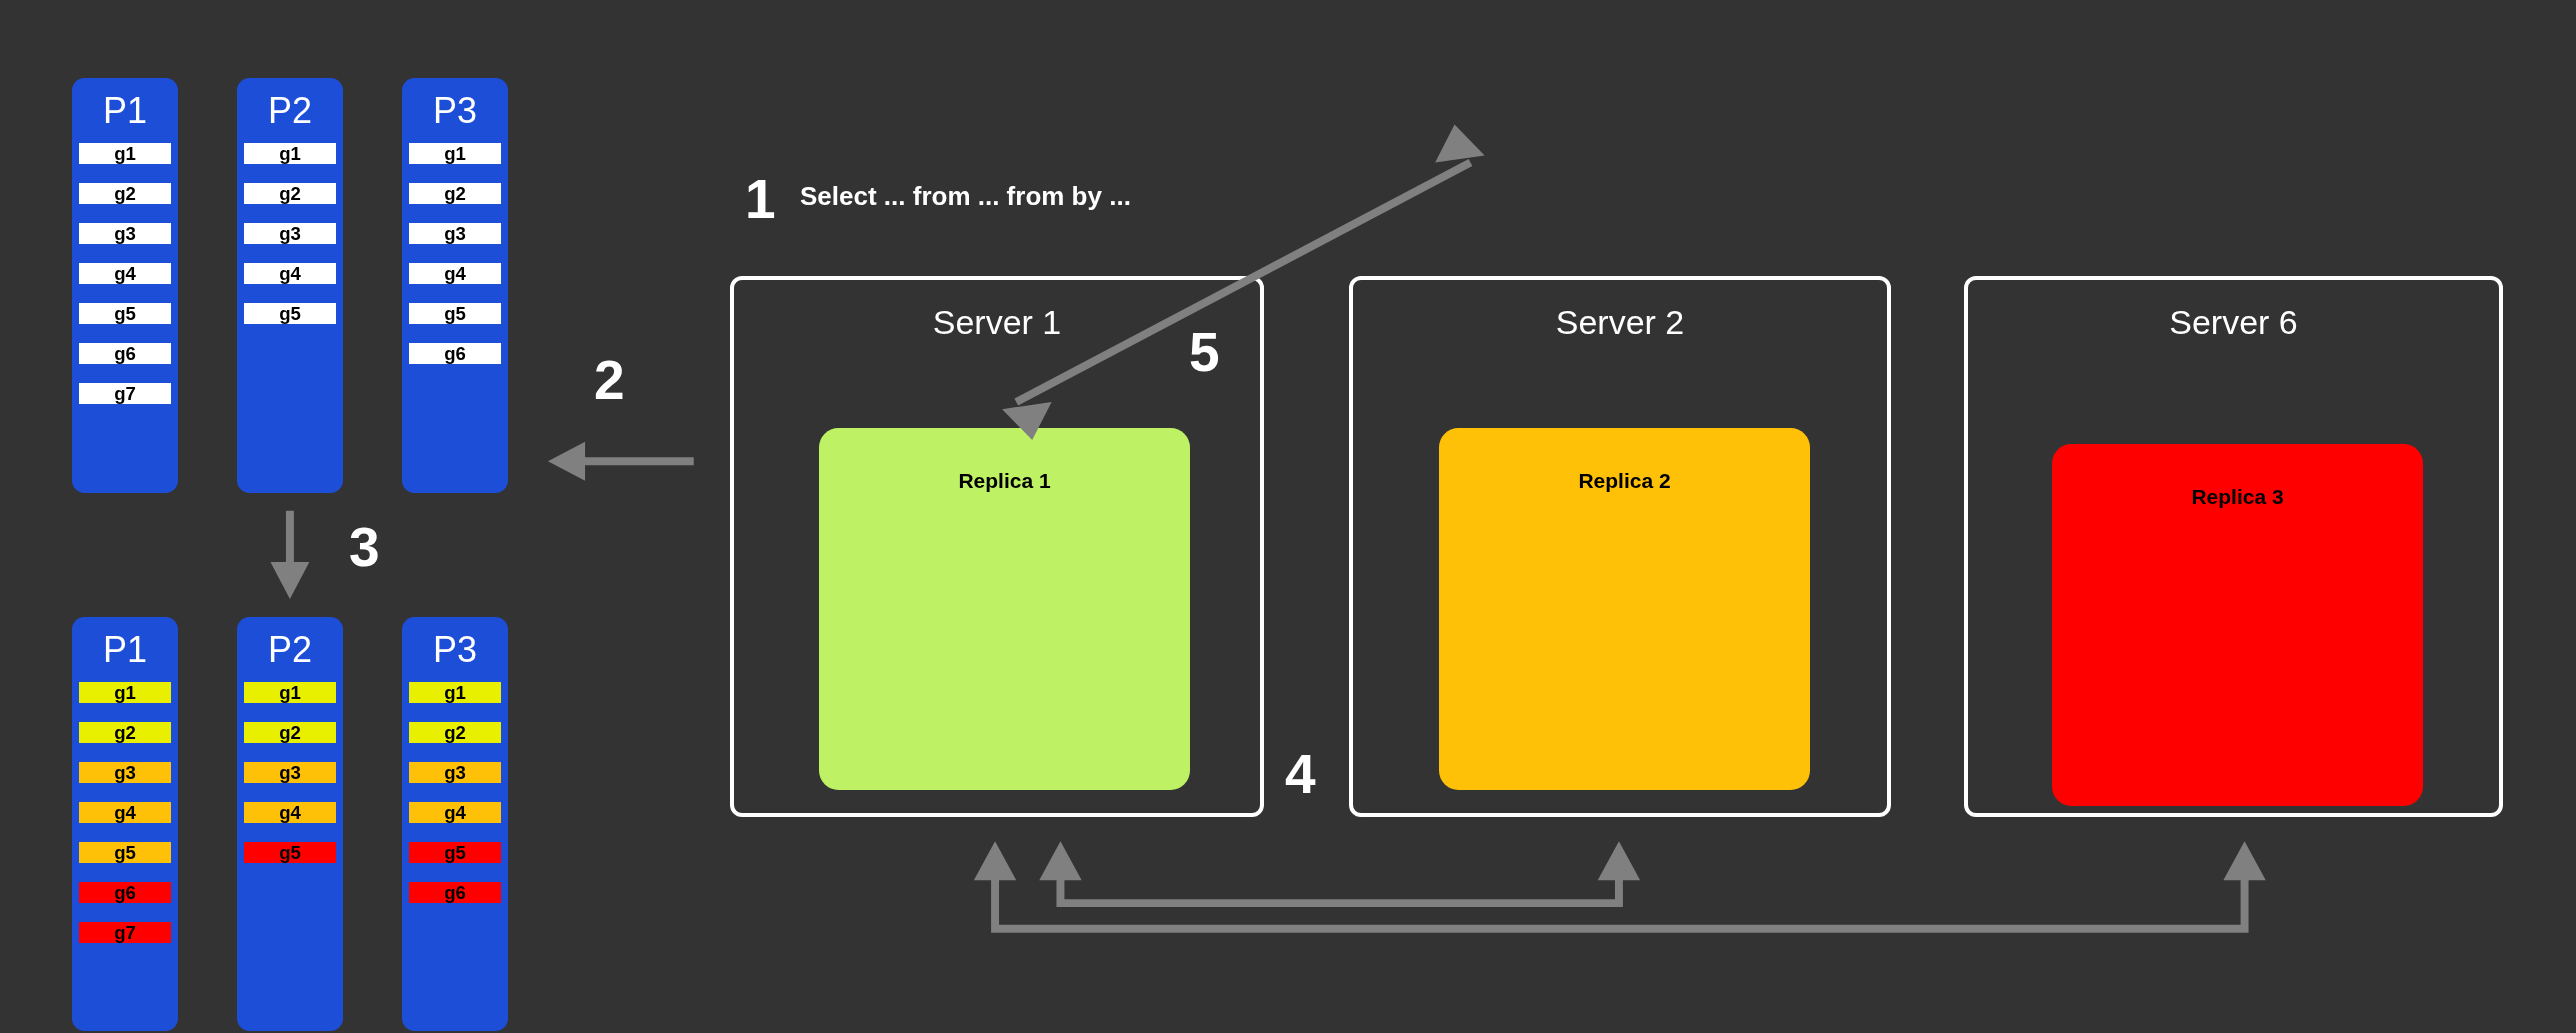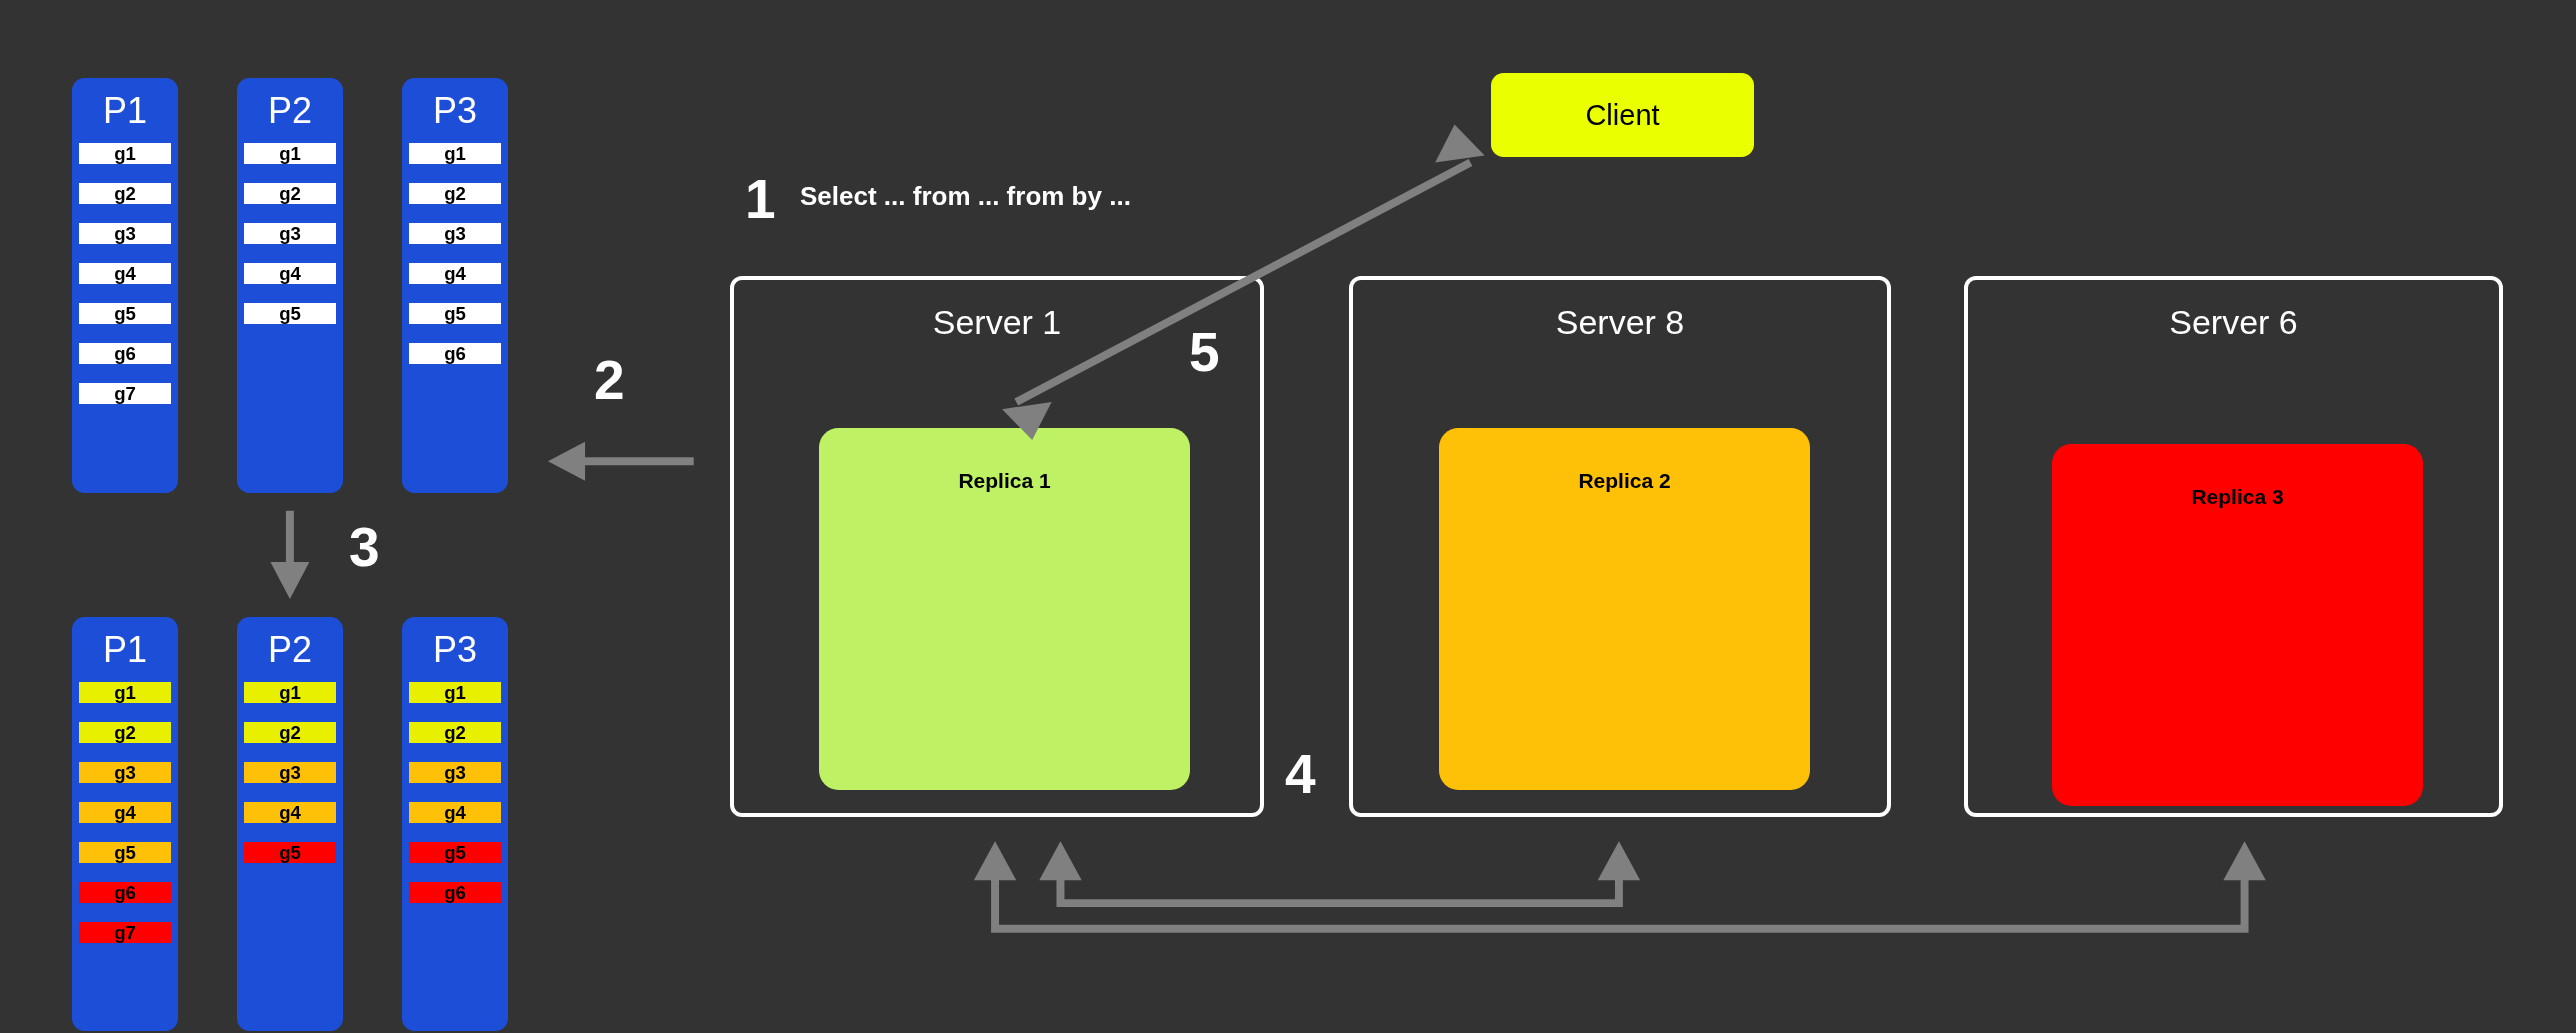--- a/index.html
+++ b/index.html
@@ -202,31 +202,30 @@
       <div class="gitem c-orange">g3</div>
       <div class="gitem c-orange">g4</div>
       <div class="gitem c-red">g5</div>
       <div class="gitem c-red">g6</div>
     </div>
   </div>
 
   <div class="step-num" style="left:745px; top:172px; font-size:55px;">1</div>
   <div id="query-text" style="left:800px; top:181px;">Select ... from ... from by ...</div>
 
-  <div id="client-box" style="left:1491px; top:73px; width:263px; height:84px; background:#eaff00;">Client</div>
 
   <div class="server" style="left:730px; top:276px; width:534px; height:541px;">
     <div class="server-title">Server 1</div>
     <div class="replica" style="left:85px; top:148px; width:371px; height:362px; background:#bef264;">
       <div class="replica-label">Replica 1</div>
     </div>
   </div>
 
   <div class="server" style="left:1349px; top:276px; width:542px; height:541px;">
-    <div class="server-title">Server 8</div>
+    <div class="server-title">Server 2</div>
     <div class="replica" style="left:86px; top:148px; width:371px; height:362px; background:#ffc107;">
       <div class="replica-label">Replica 2</div>
     </div>
   </div>
 
   <div class="server" style="left:1964px; top:276px; width:539px; height:541px;">
     <div class="server-title">Server 6</div>
     <div class="replica" style="left:84px; top:164px; width:371px; height:362px; background:#ff0000;">
       <div class="replica-label">Replica 3</div>
     </div>

